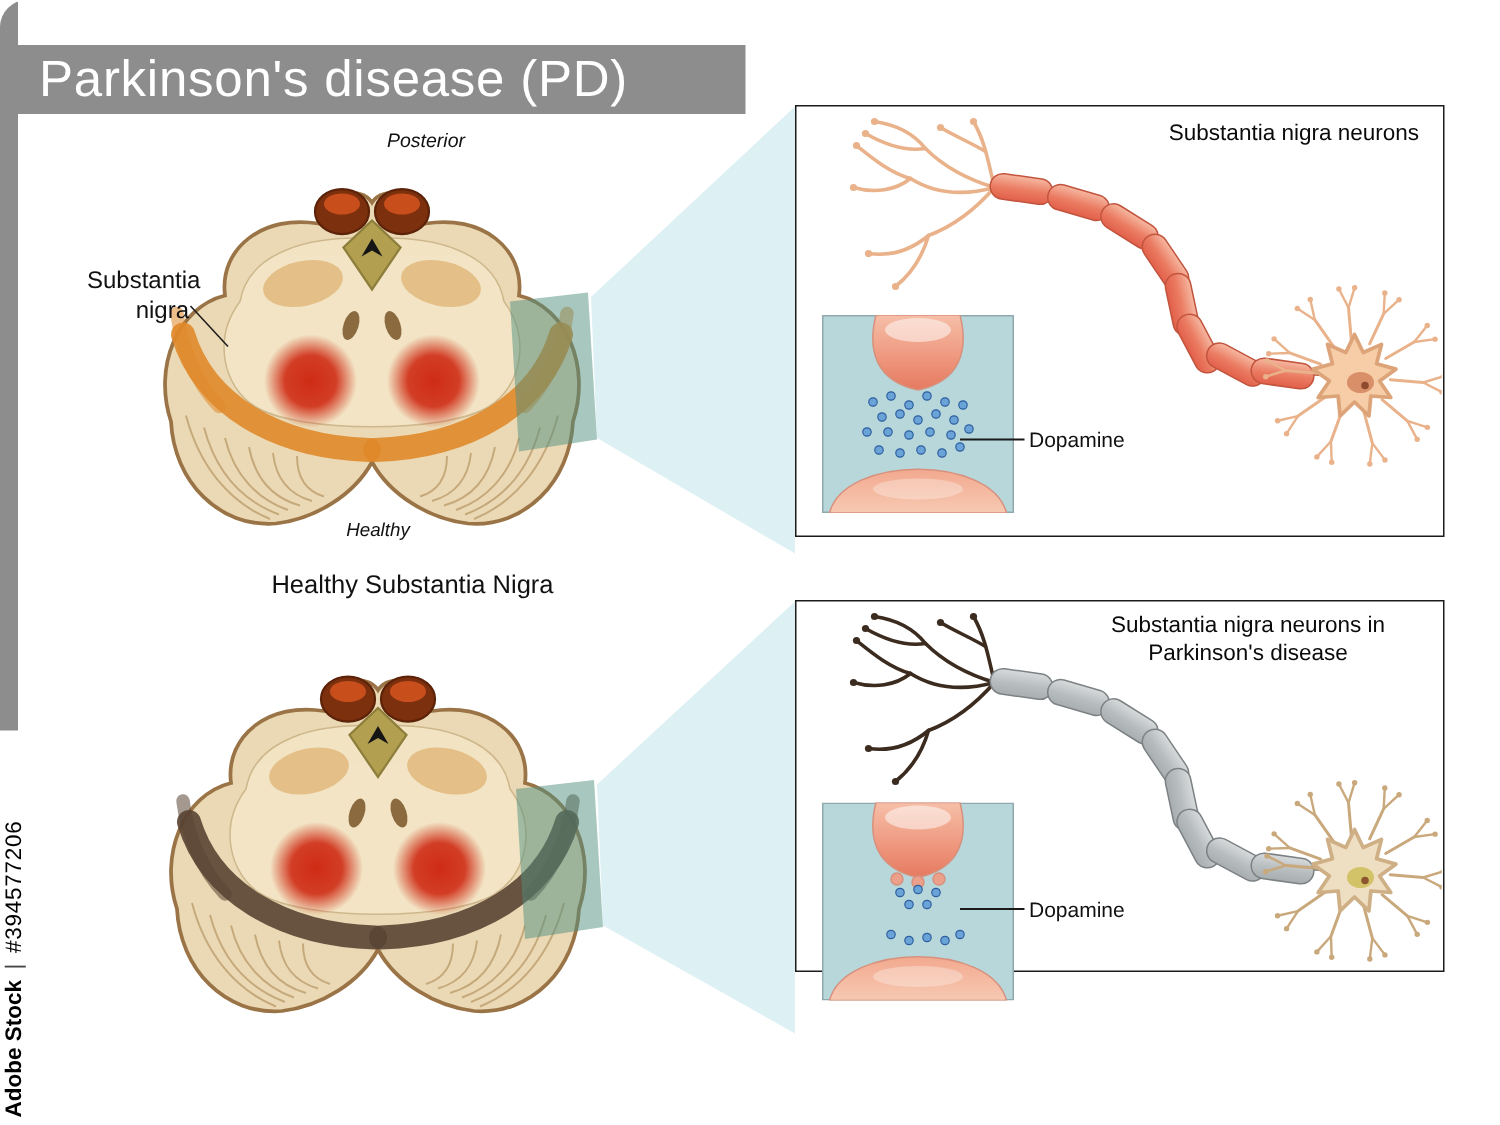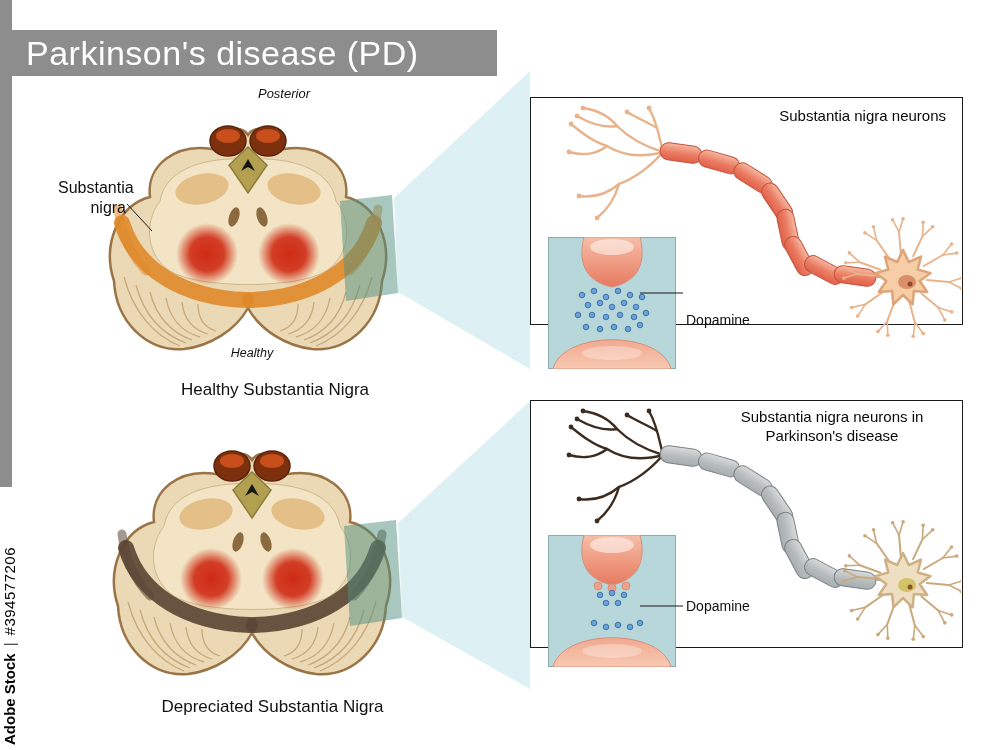--- a/index.html
+++ b/index.html
@@ -1,17 +1,17 @@
 <!DOCTYPE html>
 <html><head>
 <meta charset="utf-8">
 <style>
   html,body{margin:0;padding:0;background:#fff;}
   .page{position:relative;width:1000px;height:750px;background:#ffffff;overflow:hidden;
-        font-family:"Liberation Sans",sans-serif;color:#111;}
+        font-family:"Liberation Sans",sans-serif;color:#111;border-radius:18px;}
   svg{display:block;}
   .overlay-svg{position:absolute;left:0;top:0;pointer-events:none;}
   .beams{z-index:1;}
   .annot{z-index:50;}
   .sidebar{position:absolute;left:0;top:0;width:12px;height:487px;background:#8d8d8d;z-index:60;}
   .titlebar{position:absolute;left:0;top:30px;width:497px;height:46px;background:#8d8d8d;z-index:61;
             display:flex;align-items:center;padding-left:26px;box-sizing:border-box;}
   .titlebar span{color:#ffffff;font-size:34px;letter-spacing:.5px;white-space:nowrap;}
   .watermark{position:absolute;left:1px;top:745px;transform:rotate(-90deg);transform-origin:0 0;
              width:280px;z-index:62;font-size:15px;color:#000;white-space:nowrap;}
@@ -23,21 +23,21 @@
   .brain-d{left:92px;top:430px;}
   .lbl{position:absolute;z-index:4;}
   .posterior{left:200px;top:86px;width:110px;text-align:right;font-style:italic;font-size:13px;}
   .anterior{left:202px;top:346px;width:100px;text-align:center;font-style:italic;font-size:12.5px;}
   .substantia{left:58px;top:178px;width:68px;text-align:right;font-size:16px;line-height:1.25;}
   .caption{position:absolute;z-index:4;font-weight:normal;font-size:17px;text-align:center;}
   .cap-h{left:125px;top:380px;width:300px;}
   .cap-d{left:115px;top:697px;width:315px;}
   .panel{position:absolute;left:530px;width:433px;background:#ffffff;border:1.5px solid #1b1b1b;
          box-sizing:border-box;z-index:3;}
-  .panel-1{top:70px;height:228px;margin-top:27px;}
+  .panel-1{top:70px;height:288px;}
   .panel-2{top:400px;height:248px;}
   .panel-title{position:absolute;font-size:15px;color:#0a0a0a;z-index:5;}
   .t1{right:16px;top:9px;white-space:nowrap;}
   .t2{right:16px;top:7px;width:228px;text-align:center;line-height:1.25;}
   .neuron-art{position:absolute;left:0;top:0;z-index:1;}
   .inset{position:absolute;left:17px;width:128px;height:132px;z-index:2;}
   .inset-1{top:139px;}
   .inset-2{top:134px;}
   .dopamine-lbl{position:absolute;left:155px;font-size:14px;z-index:3;}
   .dl1{top:214px;}
@@ -149,21 +149,20 @@
       <circle cx="119" cy="149" r="31" fill="url(#redd)"></circle>
       <circle cx="201" cy="149" r="31" fill="url(#redd)"></circle>
       <polygon points="252,96 304,90 310,188 258,196" fill="#4f8f80" opacity="0.5"></polygon>
     </svg>
     </div>
 
   <div class="lbl posterior">Posterior</div>
   <div class="lbl substantia">Substantia nigra</div>
   <div class="lbl anterior">Healthy</div>
   <div class="caption cap-h">Healthy Substantia Nigra</div>
-  <div class="caption cap-d">Depreciated Substantia Nigra</div>
 
   <div class="panel panel-1">
     <div class="panel-title t1">Substantia nigra neurons</div>
     <div class="neuron-art">
         <svg width="430" height="296" viewBox="0 0 430 296">
       <defs>
         <linearGradient id="capn1" x1="0" y1="0" x2="0" y2="1">
           <stop offset="0%" stop-color="#f6b8a2"></stop>
               <stop offset="55%" stop-color="#ea7b61"></stop>
               <stop offset="100%" stop-color="#e2604a"></stop>

